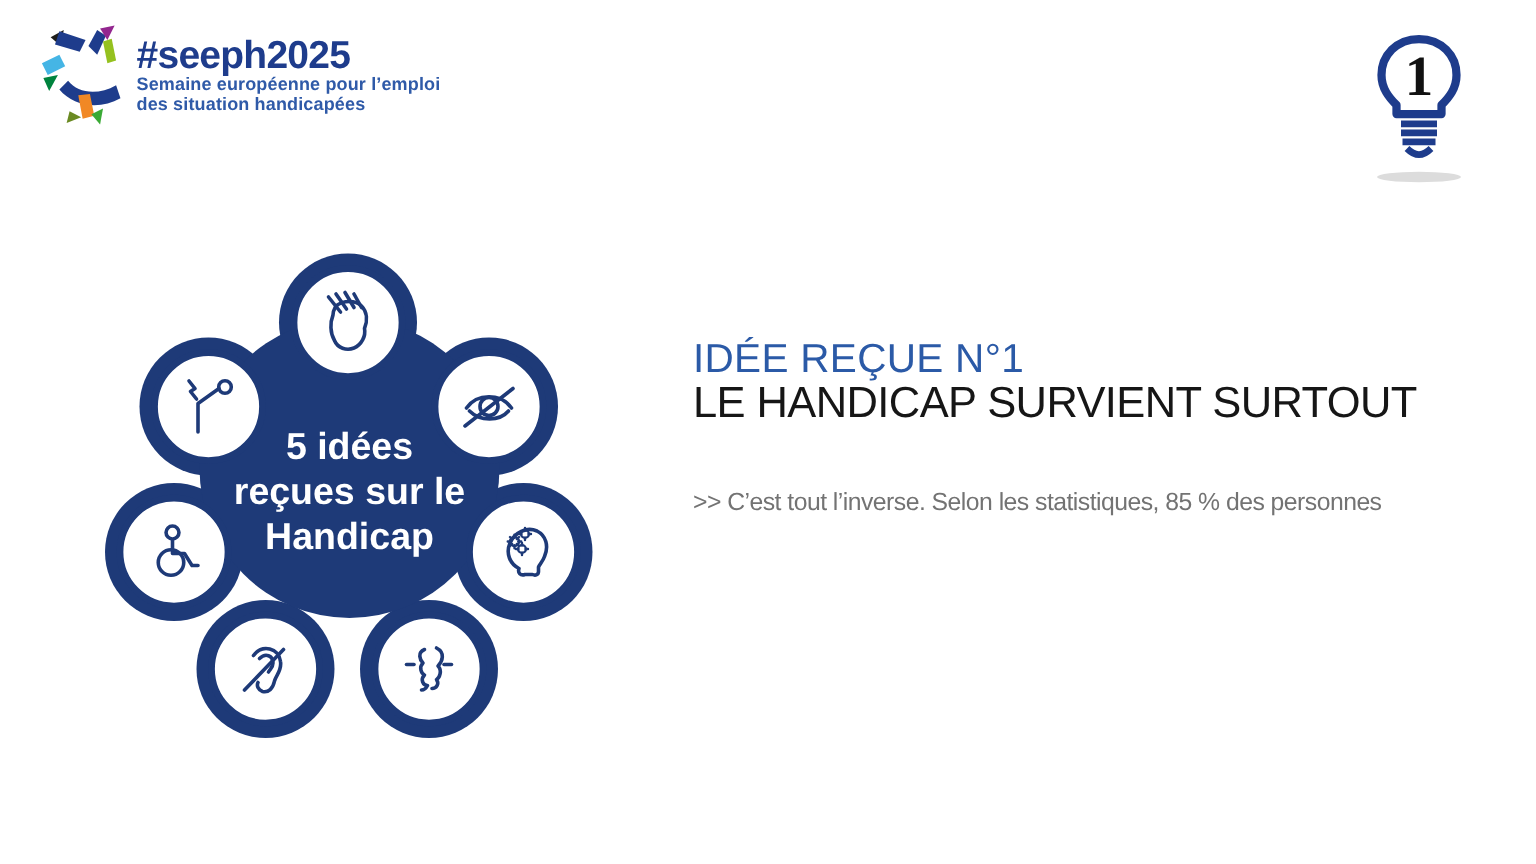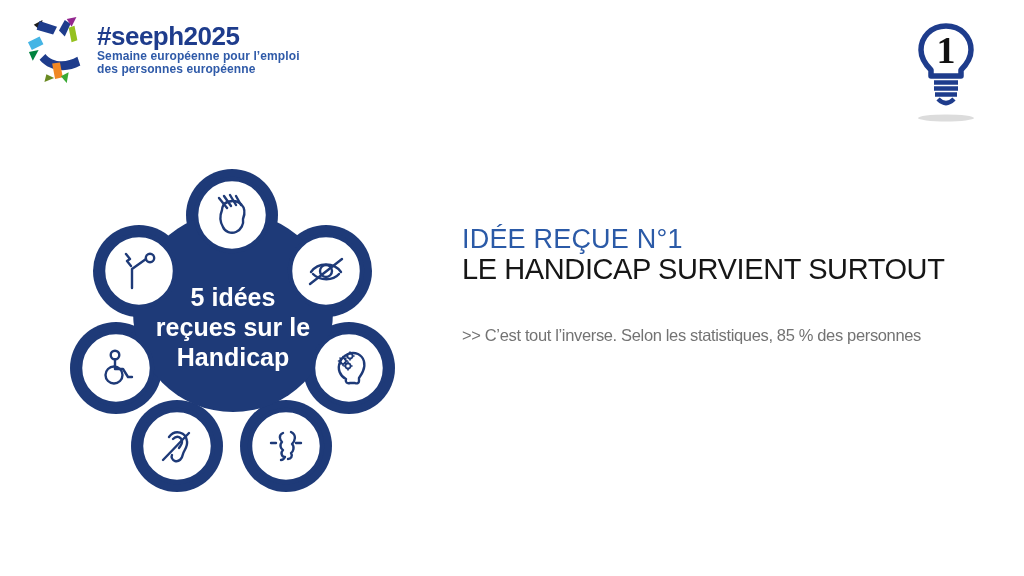--- a/index.html
+++ b/index.html
@@ -1,21 +1,21 @@
 <!DOCTYPE html>
 <html><head>
 <meta charset="utf-8">
 <style>
   * { margin:0; padding:0; box-sizing:border-box; }
   html,body { width:1024px; height:576px; }
   body { font-family:"Liberation Sans", sans-serif; background:#ffffff; }
   .stage { position:relative; width:1024px; height:576px; background:#fff; overflow:hidden; }
 
   
-  .logo { position:absolute; left:26px; top:14px; display:flex; gap:7px; }
+  .logo { position:absolute; left:26px; top:14px; display:flex; gap:1px; }
   .logo-mark { width:64px; height:72px; flex:0 0 auto; }
   .logo-text { display:flex; flex-direction:column; margin-top:9px; }
   .logo-hashtag { font-size:26px; font-weight:700; color:#1e3c8c; letter-spacing:-0.5px; line-height:26px; }
   .logo-sub { margin-top:3px; font-size:12px; font-weight:700; color:#2f5aa8; line-height:9.5px; letter-spacing:0.1px; }
 
   
   .bulb { position:absolute; left:908px; top:18px; width:76px; height:106px; }
 
   
   .diagram { position:absolute; left:43px; top:140px; width:380px; height:380px; }
@@ -43,21 +43,21 @@
       <polygon points="2,28 14,22 18,30 6,36" fill="#45b5e5"></polygon>
       <polygon points="3,38 13,36 7,47" fill="#00833e"></polygon>
       <path d="M14,46 C24,58 42,60 56,52 L53,43 C41,50 27,49 20,40 Z" fill="#1e3c8c"></path>
       <polygon points="27,50 35,49 38,64 30,66" fill="#f18825"></polygon>
       <polygon points="21,61 29,65 19,69" fill="#6a8a22"></polygon>
       <polygon points="36,63 44,59 42,70" fill="#3aaa35"></polygon>
     </svg>
     <div class="logo-text">
       <div class="logo-hashtag">#seeph2025</div>
       <div class="logo-sub">Semaine européenne pour l’emploi</div>
-      <div class="logo-sub">des personnes européenne</div>
+      <div class="logo-sub">des situation handicapées</div>
     </div>
   </div>
 
   <svg class="bulb" viewBox="0 0 76 106" aria-hidden="true">
     <ellipse cx="38" cy="100" rx="28" ry="3.5" fill="#dcdcdc"></ellipse>
     <path d="M38,8 C23,8 13,19 13,32 C13,41 18,47 23,52 L23,58 L53,58 L53,52 C58,47 63,41 63,32 C63,19 53,8 38,8 Z" fill="#ffffff" stroke="#1e3c8c" stroke-width="5.5" stroke-linejoin="round"></path>
     <line x1="26" y1="64.5" x2="50" y2="64.5" stroke="#1e3c8c" stroke-width="4.5"></line>
     <line x1="26" y1="70.5" x2="50" y2="70.5" stroke="#1e3c8c" stroke-width="4.5"></line>
     <line x1="27" y1="76.5" x2="49" y2="76.5" stroke="#1e3c8c" stroke-width="4.5"></line>
     <path d="M30,81 Q38,89 46,81" fill="none" stroke="#1e3c8c" stroke-width="4.5"></path>

